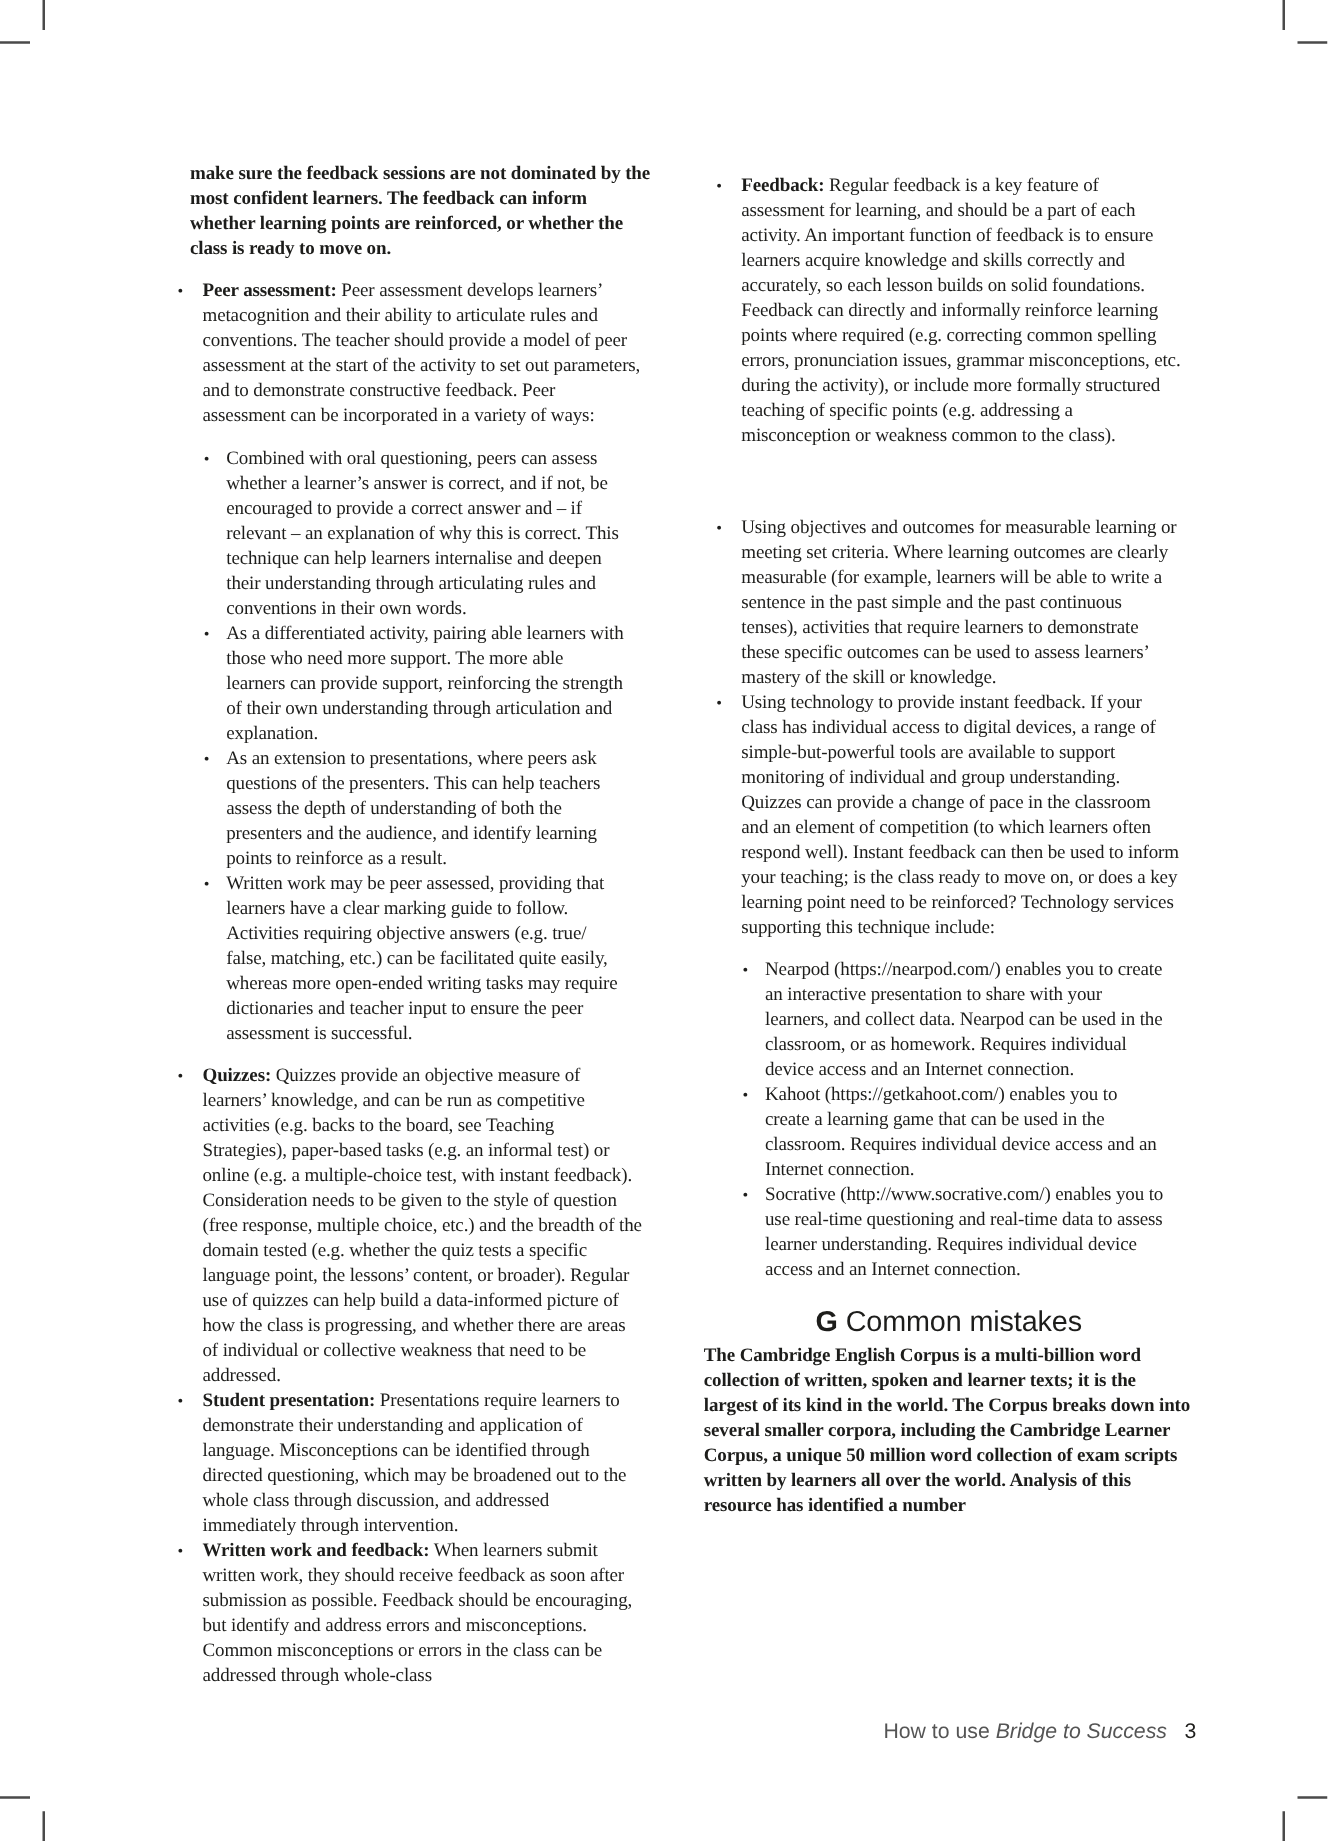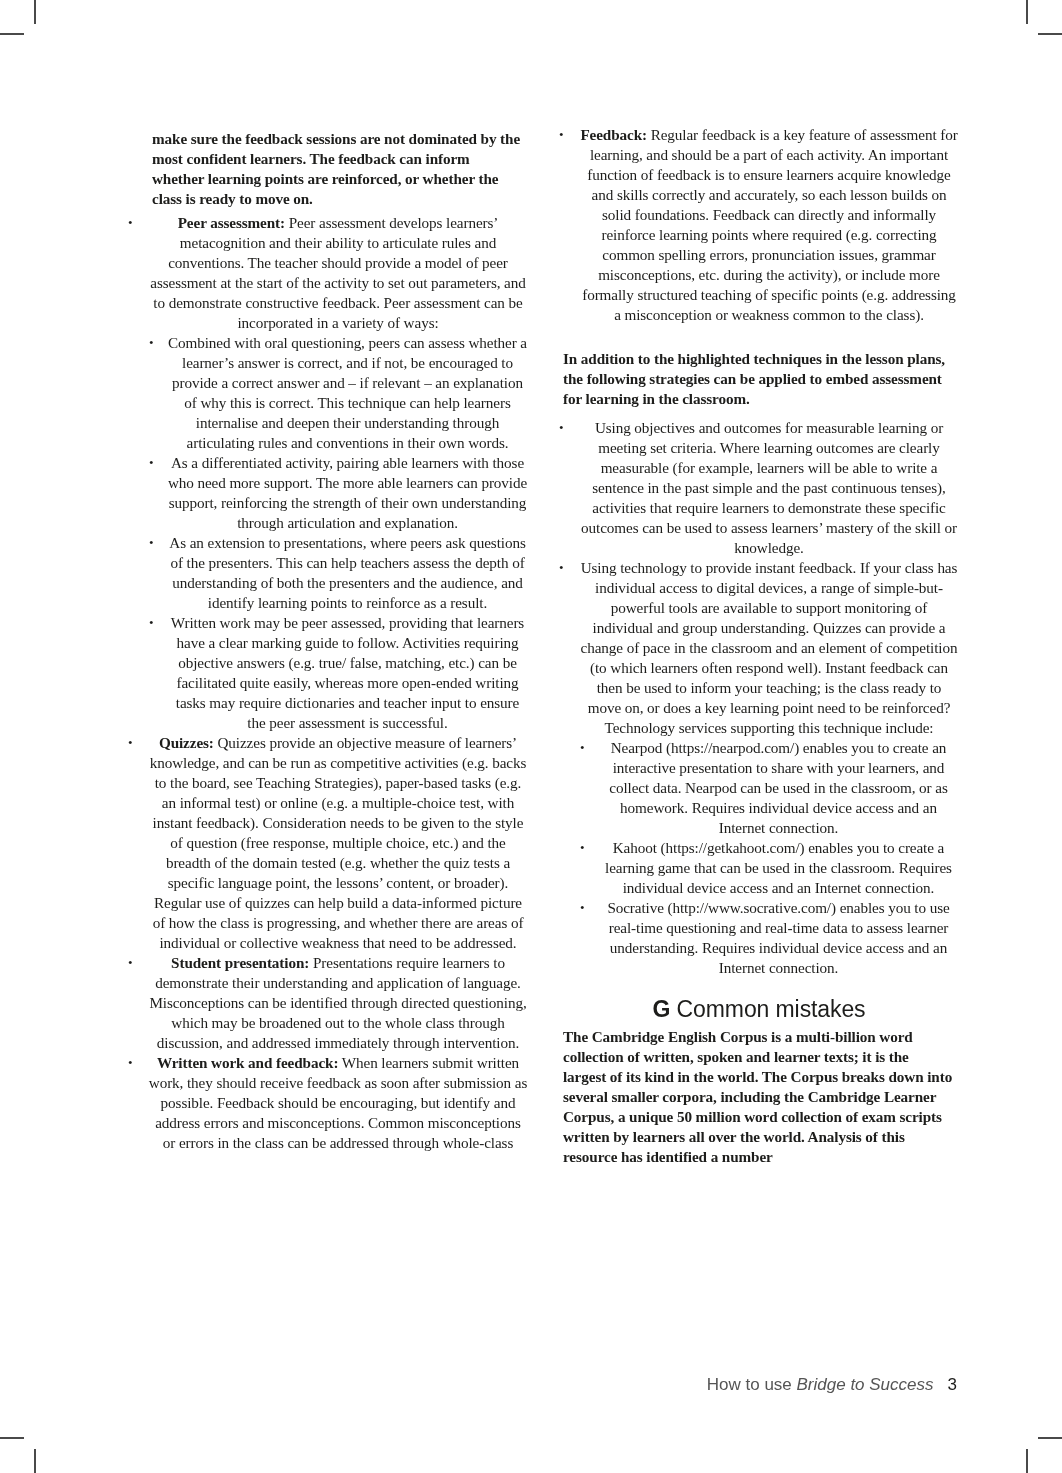--- a/index.html
+++ b/index.html
@@ -6,21 +6,21 @@
   body { width: 1062px; height: 1473px; position: relative; overflow: hidden; font-family: "Liberation Serif", "DejaVu Serif", serif; color: #1d1d1b; }
   .crop { position: absolute; background: #4a4a4a; }
   .crop.v { width: 2px; height: 24px; }
   .crop.h { height: 2px; width: 24px; }
 
   .col { position: absolute; top: 125px; font-size: 15.2px; line-height: 20px; letter-spacing: -0.1px; }
   .col.left { left: 128px; width: 400px; }
   .col.right { left: 559px; width: 400px; }
 
   p { margin: 4px; font-weight: bold; }
-  ul { list-style: none; margin: 0; padding: 0; text-align: center; }
+  ul { list-style: none; margin: 14px; padding: 0; }
   li { position: relative; }
   li.b1 { padding-left: 20px; }
   li.b1::before { content: "•"; position: absolute; left: 0; top: 0; font-size: 13px; }
   li.b2 { padding-left: 19px; }
   li.b2::before { content: "•"; position: absolute; left: 1px; top: 0; font-size: 13px; }
   ul.sub { margin-left: 0; }
   b { font-weight: bold; }
   .cont { padding-left: 20px; }
   .gap { height: 20px; }
   .gap-sm { height: 5px; }
@@ -67,21 +67,20 @@
   </ul>
 </div>
 
 <div class="col right">
   <ul>
     <li class="b1">
       <b>Feedback:</b><span> Regular feedback is a key feature of assessment for learning, and should be a part of each activity. An important function of feedback is to ensure learners acquire knowledge and skills correctly and accurately, so each lesson builds on solid foundations. Feedback can directly and informally reinforce learning points where required (e.g. correcting common spelling errors, pronunciation issues, grammar misconceptions, etc. during the activity), or include more formally structured teaching of specific points (e.g. addressing a misconception or weakness common to the class).</span>
     </li>
   </ul>
   <div class="gap"></div>
-  <p>In addition to the highlighted techniques in the lesson plans, the following strategies can be applied to embed assessment for learning in the classroom.</p>
   <div class="gap-sm"></div>
   <ul>
     <li class="b1">Using objectives and outcomes for measurable learning or meeting set criteria. Where learning outcomes are clearly measurable (for example, learners will be able to write a sentence in the past simple and the past continuous tenses), activities that require learners to demonstrate these specific outcomes can be used to assess learners’ mastery of the skill or knowledge.</li>
     <li class="b1">
       <span>Using technology to provide instant feedback. If your class has individual access to digital devices, a range of simple-but-powerful tools are available to support monitoring of individual and group understanding. Quizzes can provide a change of pace in the classroom and an element of competition (to which learners often respond well). Instant feedback can then be used to inform your teaching; is the class ready to move on, or does a key learning point need to be reinforced? Technology services supporting this technique include:</span>
       <ul class="sub">
         <li class="b2">Nearpod (https://nearpod.com/) enables you to create an interactive presentation to share with your learners, and collect data. Nearpod can be used in the classroom, or as homework. Requires individual device access and an Internet connection.</li>
         <li class="b2">Kahoot (https://getkahoot.com/) enables you to create a learning game that can be used in the classroom. Requires individual device access and an Internet connection.</li>
         <li class="b2">Socrative (http://www.socrative.com/) enables you to use real-time questioning and real-time data to assess learner understanding. Requires individual device access and an Internet connection.</li>
       </ul>

